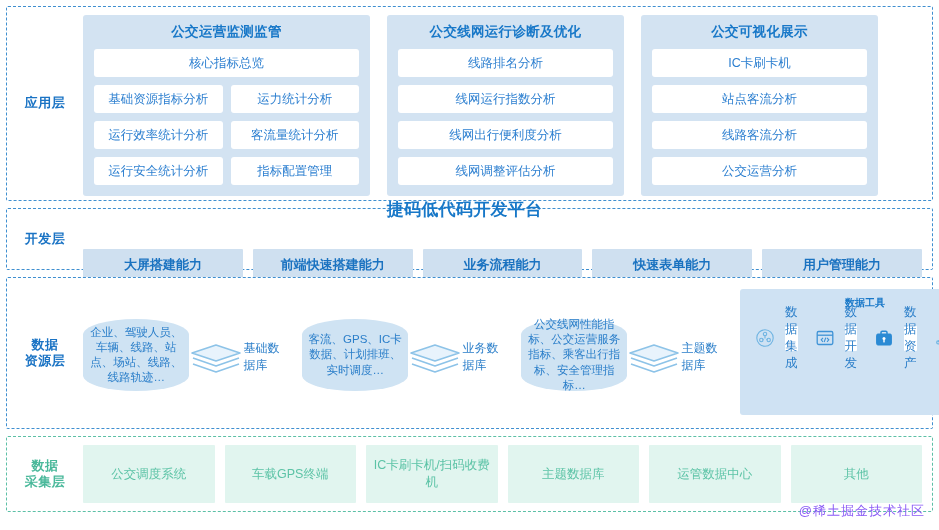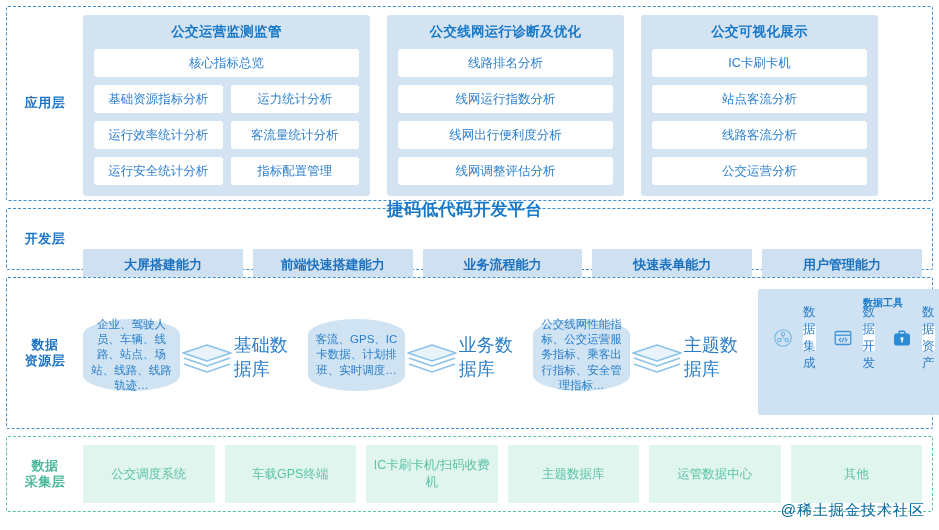--- a/index.html
+++ b/index.html
@@ -144,21 +144,21 @@
     justify-content: center;
     text-align: center;
     padding: 3px 6px;
     color: #2a7ec9;
     font-size: 11.5px;
     line-height: 1.32;
   }
   .db-stack { margin-top: 9px; height: 32px; display: flex; align-items: center; justify-content: center; }
   .db-name {
     margin-top: 4px;
-    font-size: 18px;
+    font-size: 12px;
     color: #2a7ec9;
   }
   .tools-panel {
     flex: 1 1 auto;
     align-self: stretch;
     margin: 4px 0 6px 0;
     background: #cfe2f3;
     border-radius: 3px;
     padding: 7px 14px 10px 14px;
     display: flex;
@@ -212,22 +212,22 @@
     line-height: 1.35;
     border-radius: 1px;
     padding: 2px 4px;
   }
 
   
   #watermark {
     position: absolute;
     right: 14px;
     bottom: 10px;
-    font-size: 15px;
-    color: #0369a1;
+    font-size: 13px;
+    color: #8b5cf6;
     letter-spacing: 1px;
     pointer-events: none;
     white-space: nowrap;
   }
 </style>
 </head>
 <body>
 
 <div id="root">
 

